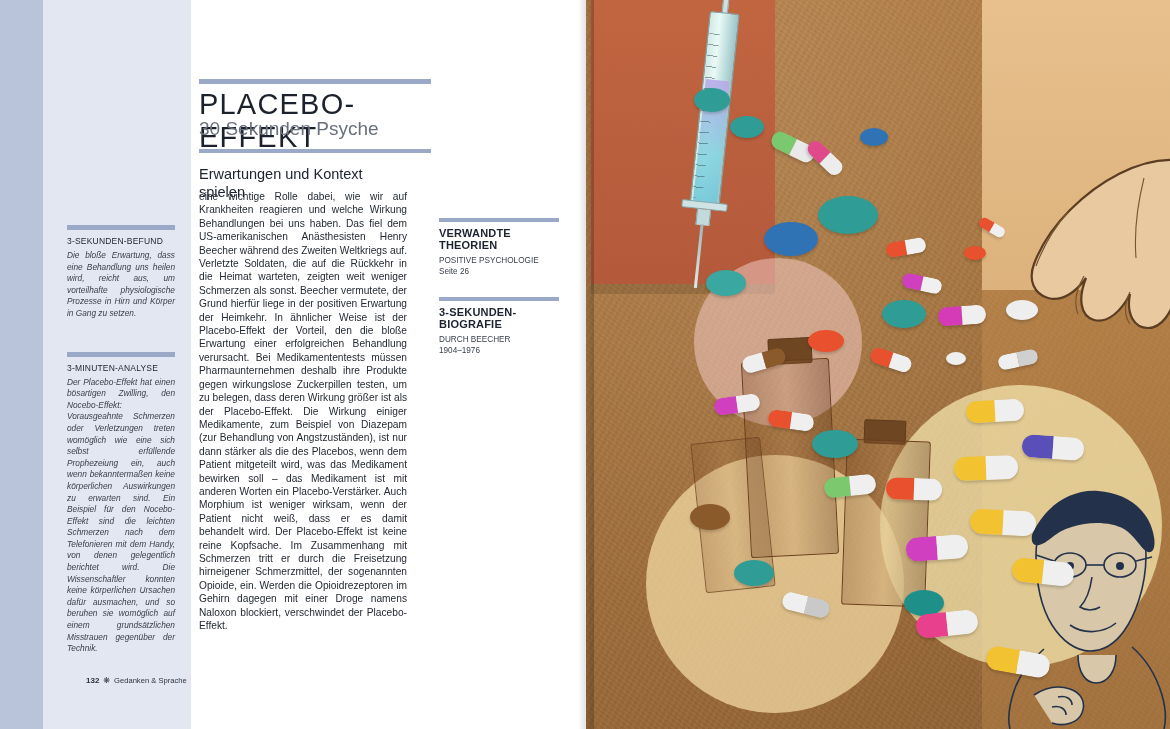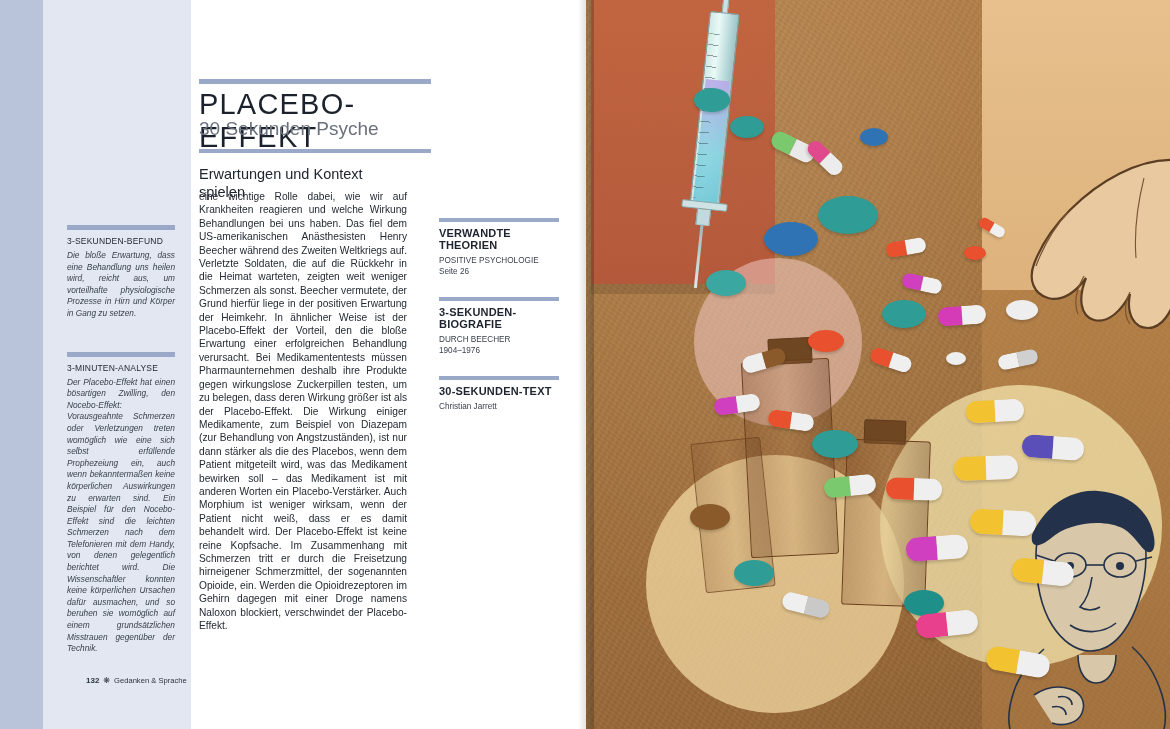--- a/index.html
+++ b/index.html
@@ -394,25 +394,20 @@
           </div>
         </div>
 
         <div class="rc-block">
           <div class="rc-rule"></div>
           <div class="rc-head">3-SEKUNDEN-BIOGRAFIE</div>
           <div class="rc-sub">DURCH BEECHER</div>
           <div class="rc-sub">1904–1976</div>
         </div>
 
-        <div class="rc-block">
-          <div class="rc-rule"></div>
-          <div class="rc-head">30-SEKUNDEN-TEXT</div>
-          <div class="rc-sub">Christian Jarrett</div>
-        </div>
       </div>
 
     </div>
   </div>
 
   <div class="right-page">
     <div class="bg-paper"></div>
     <div class="bg-noise"></div>
     <div class="panel-red"></div>
     <div class="panel-red-shadow"></div>

